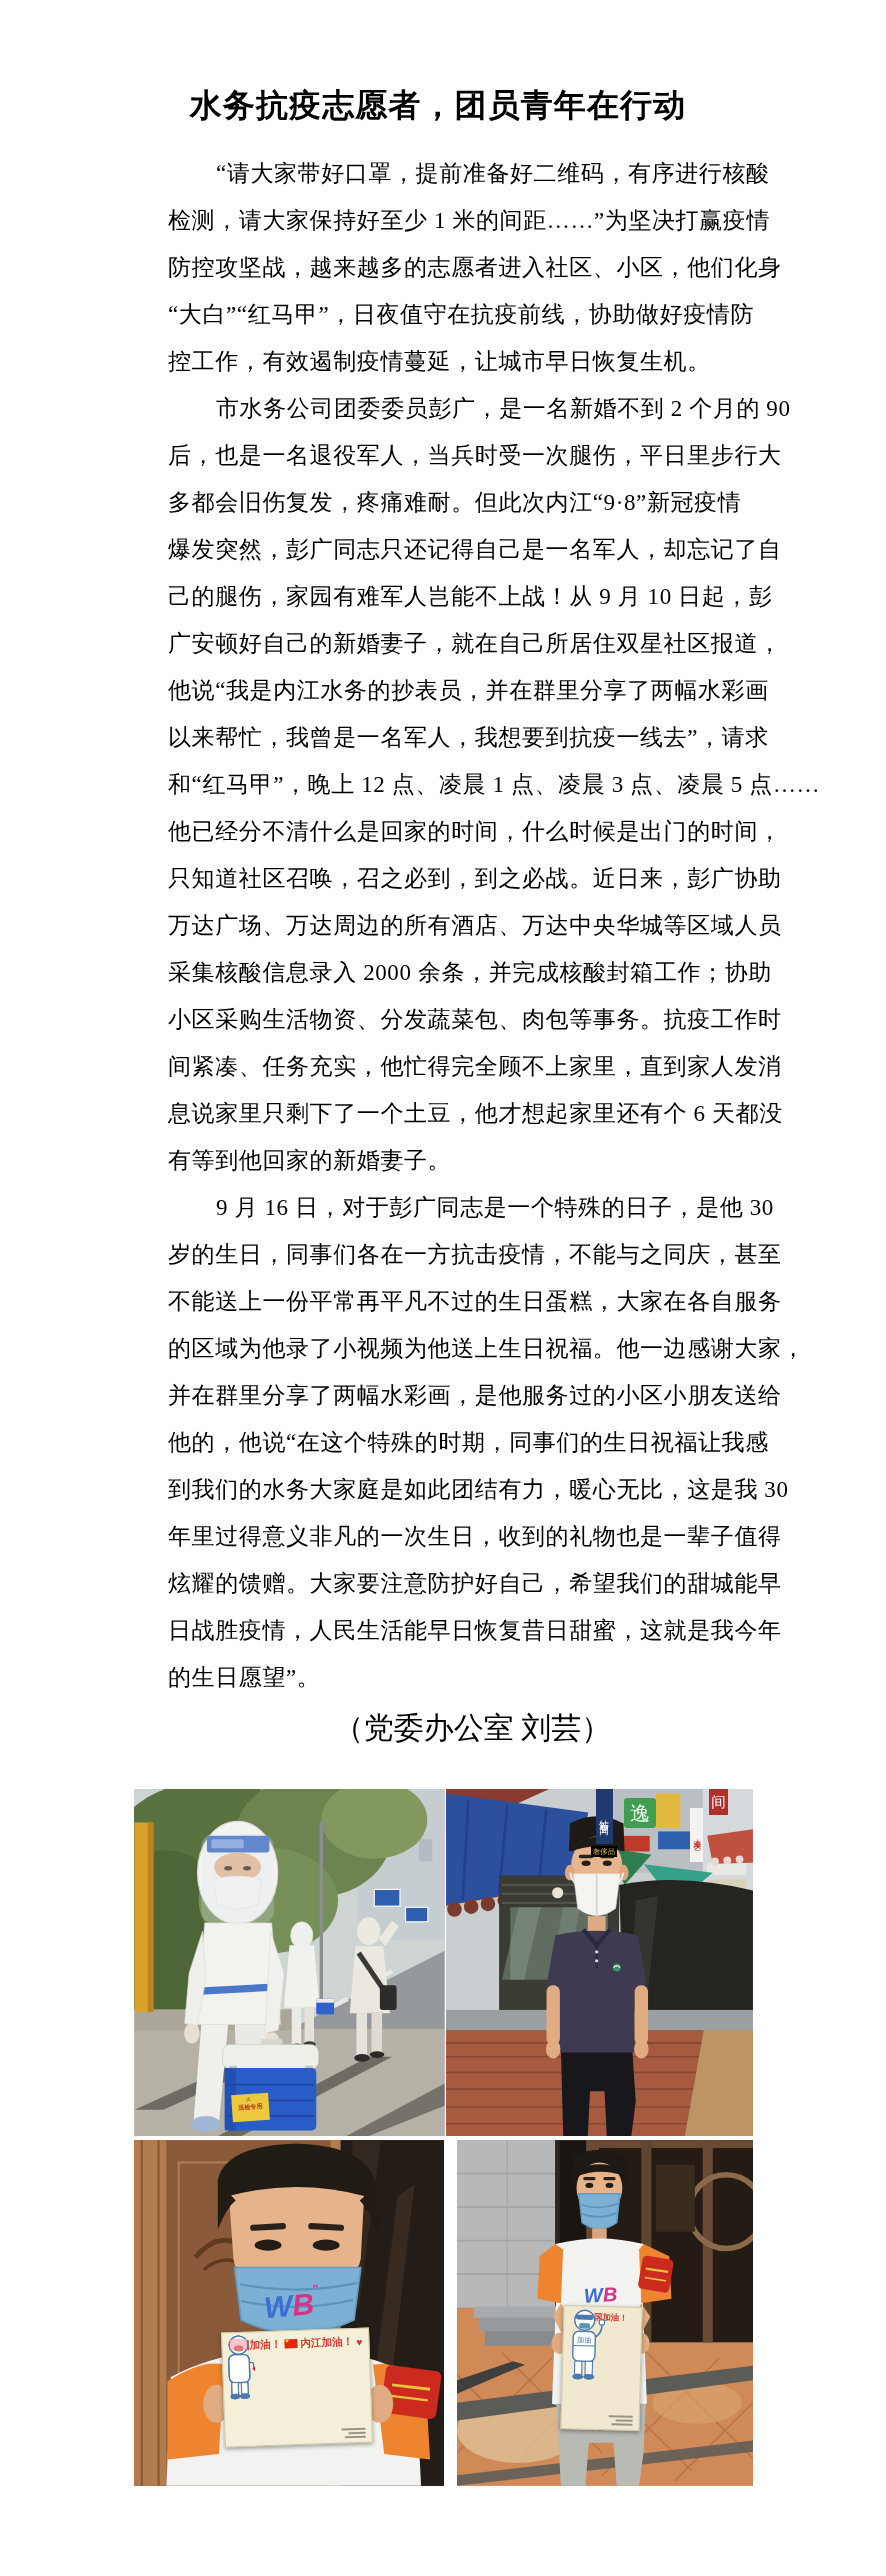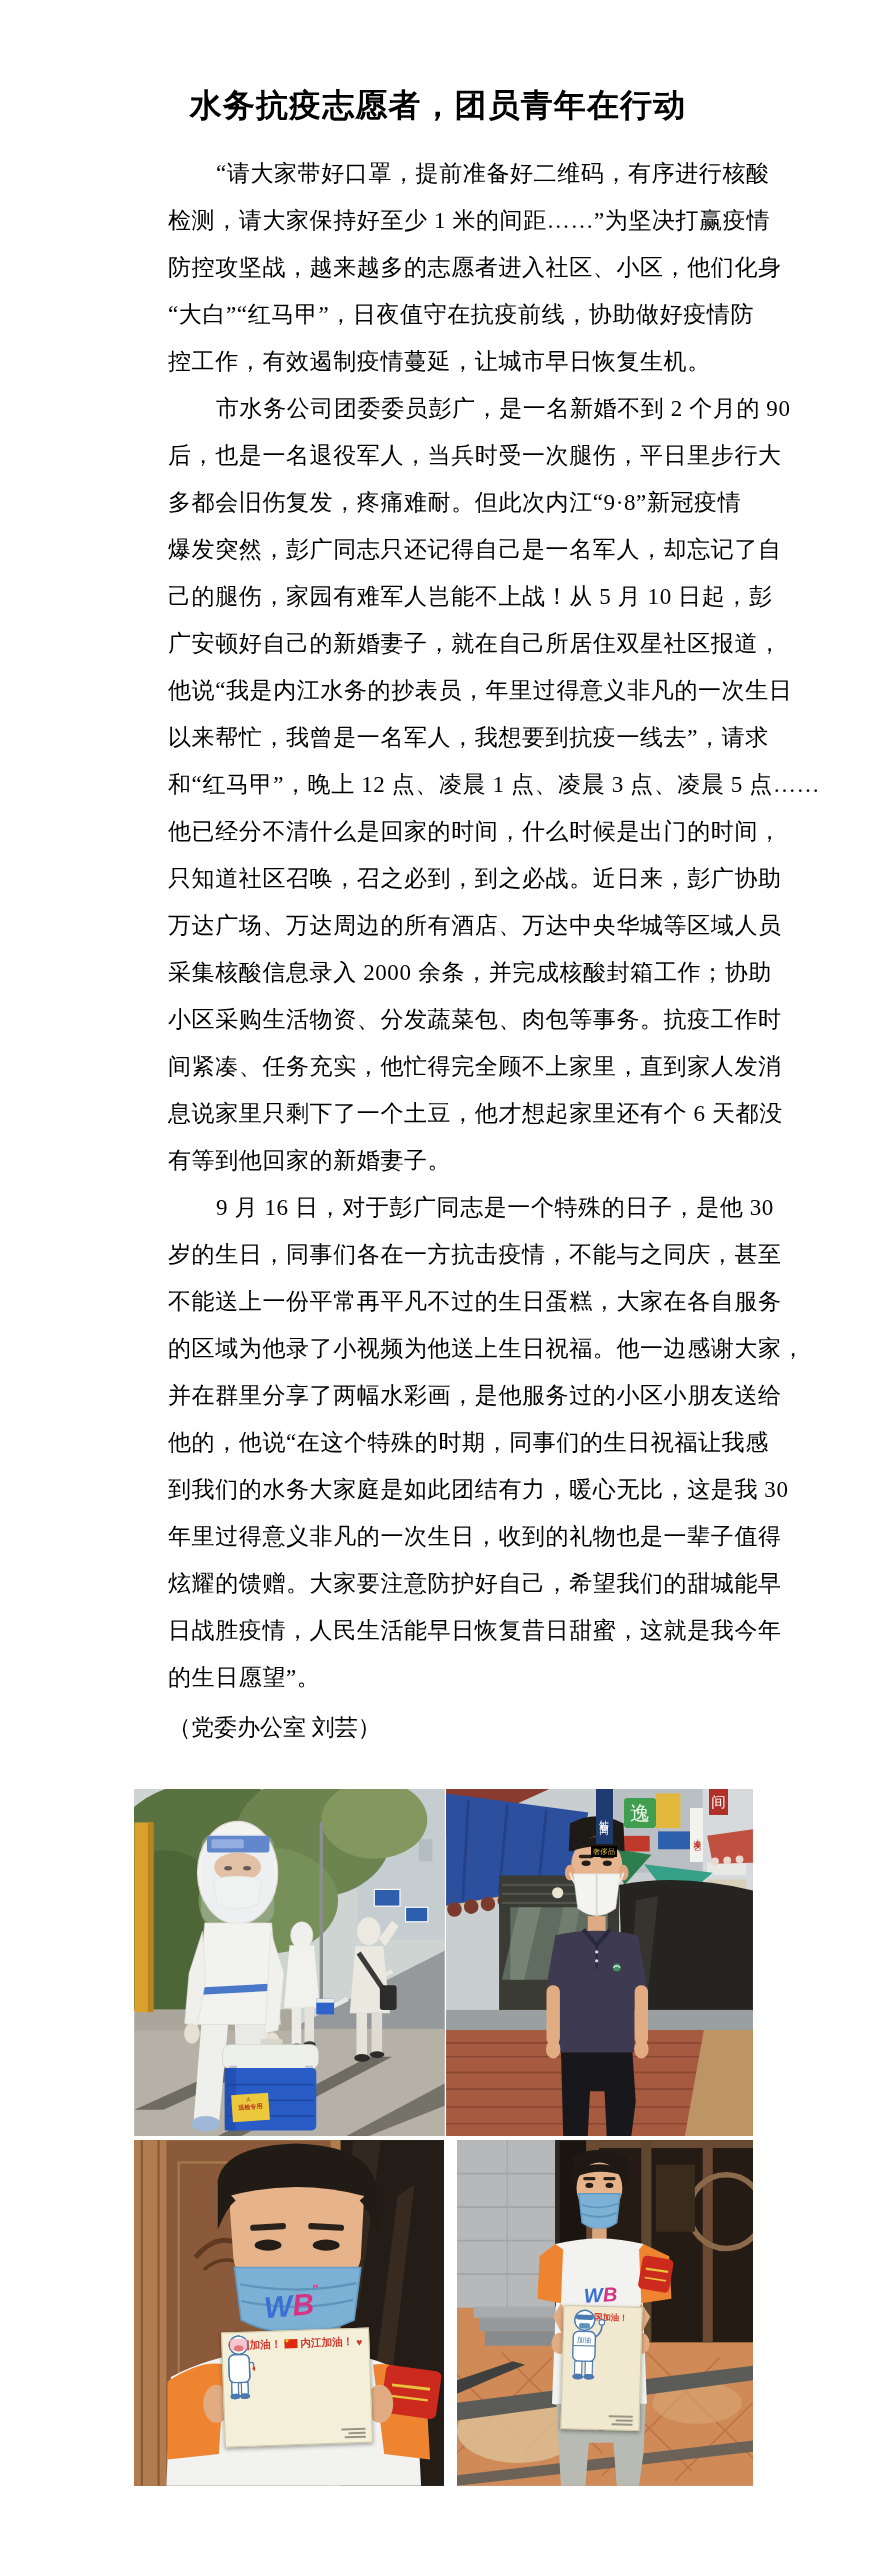--- a/index.html
+++ b/index.html
@@ -6,21 +6,21 @@
   .page { position:relative; width:876px; height:2576px; background:#ffffff;
           font-family:"Liberation Serif","DejaVu Serif",serif; color:#000; overflow:hidden; }
 
   .title { position:absolute; top:84px; left:0; width:100%; margin:0; text-align:center;
            font-family:"Liberation Sans","DejaVu Sans",sans-serif; font-weight:900;
            font-size:32px; letter-spacing:1.1px; }
 
   .body-text { position:absolute; left:140px; top:150px; width:617px;margin-left:28px; }
   .line { height:47px; line-height:47px; font-size:23px; white-space:nowrap; letter-spacing:0.6px; }
   .indent { text-indent:48px; }
-  .byline { margin-top:3.4px; height:47px; line-height:47px; font-size:23px; text-align:left; padding-right:7.8px; }
+  .byline { margin-top:3.4px; height:47px; line-height:47px; font-size:30px; text-align:center; padding-right:7.8px; }
 
   .photo-grid { position:absolute; left:134px; top:1789px; width:619px; height:697px; }
   .photo { position:absolute; overflow:hidden; background:#d8d8d4; }
   .photo svg { position:absolute; left:0; top:0; z-index:1; }
   .p-tl { left:0;   top:0;     width:311px; height:347px; }
   .p-tr { left:312px; top:0;   width:307px; height:347px; }
   .p-bl { left:0;   top:351px; width:310px; height:346px; }
   .p-br { left:323px; top:351px; width:296px; height:346px; }
 
   .overlay { position:absolute; z-index:2; }
@@ -79,23 +79,23 @@
     <div class="line indent">“请大家带好口罩，提前准备好二维码，有序进行核酸</div>
     <div class="line">检测，请大家保持好至少 1 米的间距……”为坚决打赢疫情</div>
     <div class="line">防控攻坚战，越来越多的志愿者进入社区、小区，他们化身</div>
     <div class="line">“大白”“红马甲”，日夜值守在抗疫前线，协助做好疫情防</div>
     <div class="line">控工作，有效遏制疫情蔓延，让城市早日恢复生机。</div>
 
     <div class="line indent">市水务公司团委委员彭广，是一名新婚不到 2 个月的 90</div>
     <div class="line">后，也是一名退役军人，当兵时受一次腿伤，平日里步行大</div>
     <div class="line">多都会旧伤复发，疼痛难耐。但此次内江“9·8”新冠疫情</div>
     <div class="line">爆发突然，彭广同志只还记得自己是一名军人，却忘记了自</div>
-    <div class="line">己的腿伤，家园有难军人岂能不上战！从 5 月 10 日起，彭</div>
+    <div class="line">己的腿伤，家园有难军人岂能不上战！从 9 月 10 日起，彭</div>
     <div class="line">广安顿好自己的新婚妻子，就在自己所居住双星社区报道，</div>
-    <div class="line">他说“我是内江水务的抄表员，年里过得意义非凡的一次生日</div>
+    <div class="line">他说“我是内江水务的抄表员，并在群里分享了两幅水彩画</div>
     <div class="line">以来帮忙，我曾是一名军人，我想要到抗疫一线去”，请求</div>
     <div class="line">和“红马甲”，晚上 12 点、凌晨 1 点、凌晨 3 点、凌晨 5 点……</div>
     <div class="line">他已经分不清什么是回家的时间，什么时候是出门的时间，</div>
     <div class="line">只知道社区召唤，召之必到，到之必战。近日来，彭广协助</div>
     <div class="line">万达广场、万达周边的所有酒店、万达中央华城等区域人员</div>
     <div class="line">采集核酸信息录入 2000 余条，并完成核酸封箱工作；协助</div>
     <div class="line">小区采购生活物资、分发蔬菜包、肉包等事务。抗疫工作时</div>
     <div class="line">间紧凑、任务充实，他忙得完全顾不上家里，直到家人发消</div>
     <div class="line">息说家里只剩下了一个土豆，他才想起家里还有个 6 天都没</div>
     <div class="line">有等到他回家的新婚妻子。</div>

